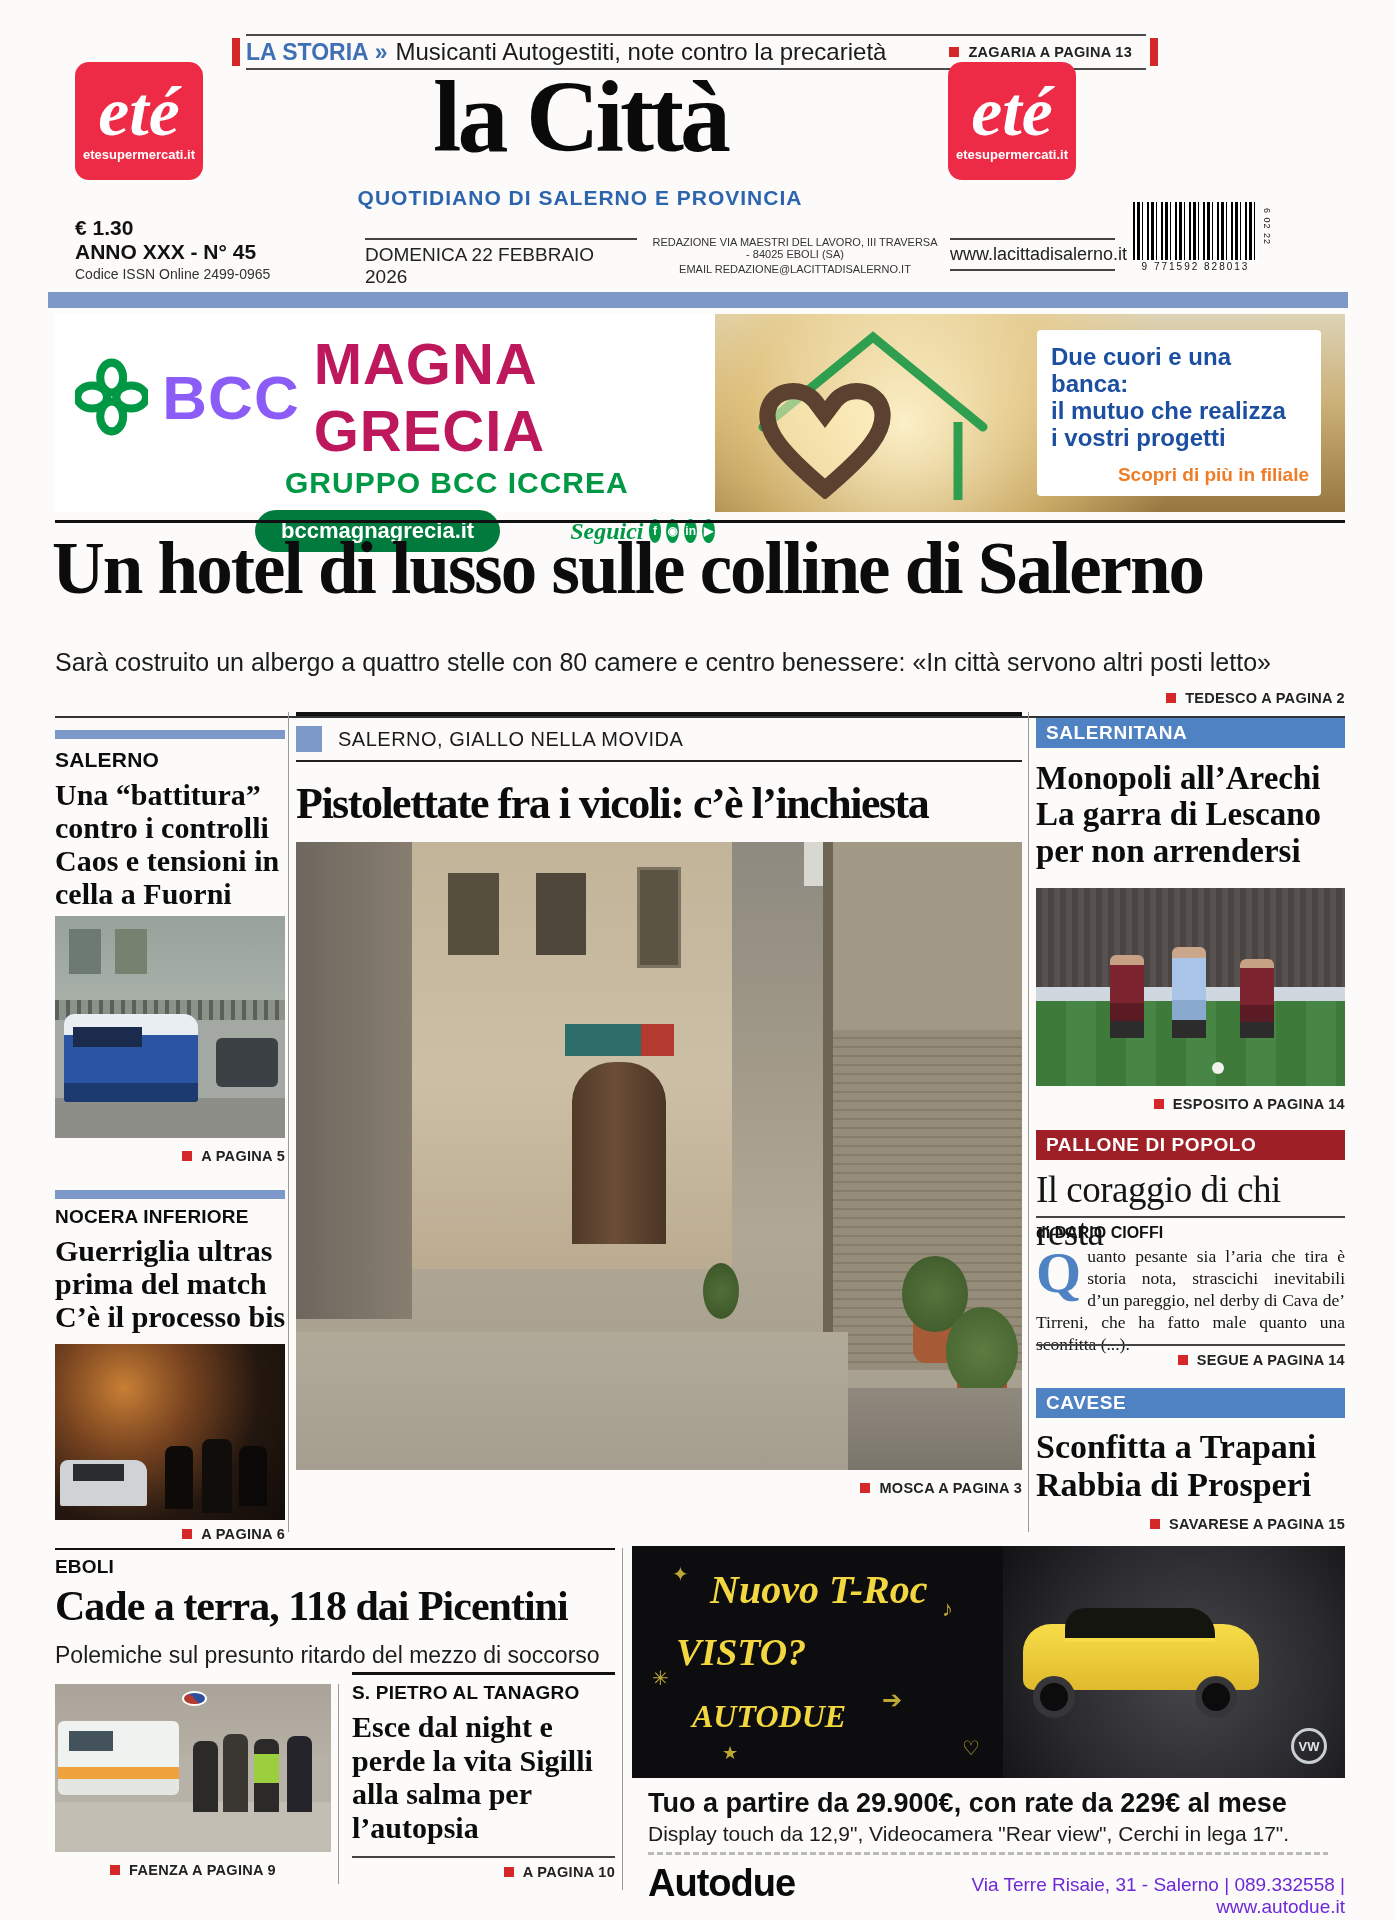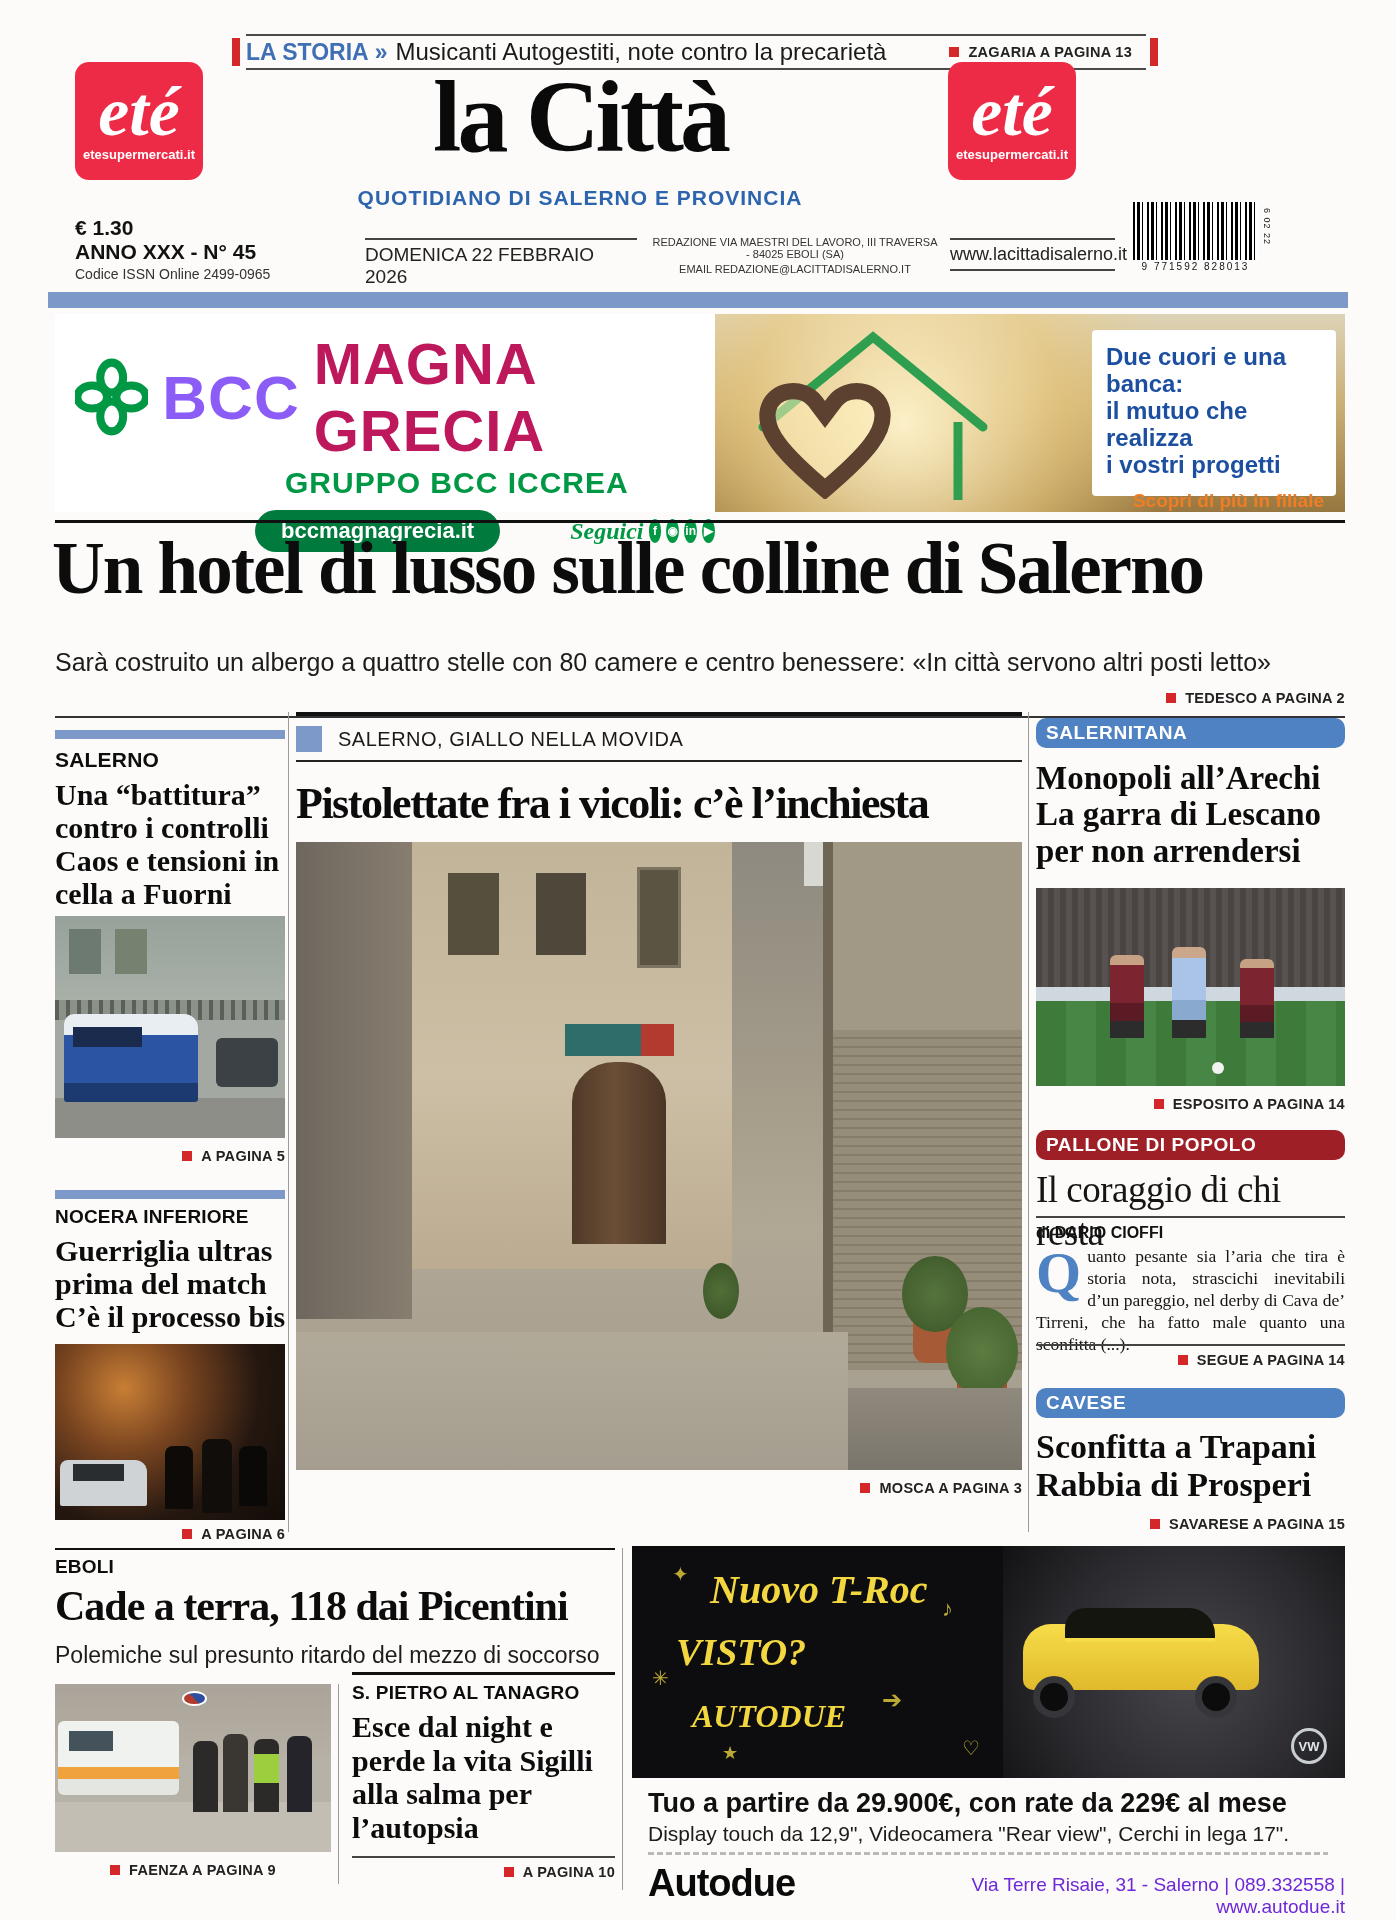--- a/index.html
+++ b/index.html
@@ -7,21 +7,21 @@
   .page { position:relative; width:1396px; height:1920px; margin:0 auto; background:#fcfbf9;
           font-family:"Liberation Sans",sans-serif; color:#121212; overflow:hidden; }
   .abs { position:absolute; }
   .serif { font-family:"Liberation Serif",serif; }
   .hl { font-family:"Liberation Serif",serif; font-weight:700; color:#0c0c0c; }
   .redsq { display:inline-block; width:10px; height:10px; background:#d42729; margin-right:9px; flex:0 0 auto; }
   .pageref { font-size:14.5px; font-weight:700; color:#222; display:flex; align-items:center;
              justify-content:flex-end; letter-spacing:.3px; }
   .kicker { font-weight:700; font-size:21px; color:#0d0d0d; letter-spacing:.2px; }
   .bluebar { background:#7d99ca; }
-  .secbar { color:#fff; font-weight:700; font-size:19px; padding:4px 10px; letter-spacing:.6px;border-radius:10px; }
+  .secbar { color:#fff; font-weight:700; font-size:19px; padding:4px 10px; letter-spacing:.6px; }
   .vdiv { width:1px; background:#9a9a96; }
   .hrule { background:#111; }
   .photo { overflow:hidden; }
   .ete { background:#ee2b47; border-radius:14px; color:#fff; display:flex; flex-direction:column;
          align-items:center; justify-content:center; gap:4px; }
   .ete .brand { font-family:"Liberation Serif",serif; font-style:italic; font-weight:700; font-size:70px; line-height:.9; }
   .ete .site { font-size:13px; font-weight:700; }
   .soc { width:24px; height:24px; border-radius:50%; background:#009845; color:#fff; font-weight:700;
          font-size:12px; display:inline-flex; align-items:center; justify-content:center; margin-left:5px; }
   .chalk { font-family:"Liberation Serif",serif; font-style:italic; font-weight:700; color:#f2d741; }
@@ -104,21 +104,21 @@
       </div>
     </div>
     <div class="photo" style="position:relative;flex:1;background:radial-gradient(circle at 30% 55%,rgba(255,244,205,.95) 0%,rgba(236,203,128,.6) 35%,transparent 60%),linear-gradient(180deg,#ddd3b6 0%,#cbb077 45%,#97773f 100%);">
       <svg class="abs" style="left:6%;top:4%;" width="300" height="180" viewBox="0 0 300 180">
         <path d="M10 105 L120 15 L230 105" fill="none" stroke="#2f9e4f" stroke-width="9" stroke-linecap="round"></path>
         <path d="M205 100 L205 178" fill="none" stroke="#2f9e4f" stroke-width="9"></path>
       </svg>
       <svg class="abs" style="left:4%;top:28%;" width="170" height="130" viewBox="0 0 100 80">
         <path d="M50 74 C24 52 12 38 15 25 C18 12 36 10 44 20 L50 28 L56 20 C64 10 82 12 85 25 C88 38 76 52 50 74 Z" fill="rgba(255,240,190,.55)" stroke="#5c4030" stroke-width="10"></path>
       </svg>
-      <div class="abs" style="right:9px;top:16px;bottom:16px;width:244px;background:#fff;border-radius:4px;padding:14px 12px 8px 14px;">
+      <div class="abs" style="right:24px;top:16px;bottom:16px;width:284px;background:#fff;border-radius:4px;padding:14px 12px 8px 14px;">
         <div style="font-weight:700;font-size:24px;color:#1d4fa1;line-height:1.12;">
           <div>Due cuori e una banca:</div>
           <div>il mutuo che realizza</div>
           <div>i vostri progetti</div>
         </div>
         <div style="margin-top:12px;text-align:right;font-weight:700;font-size:19px;color:#ef7d26;">Scopri di più in filiale</div>
 
       </div>
     </div>
   </div>

